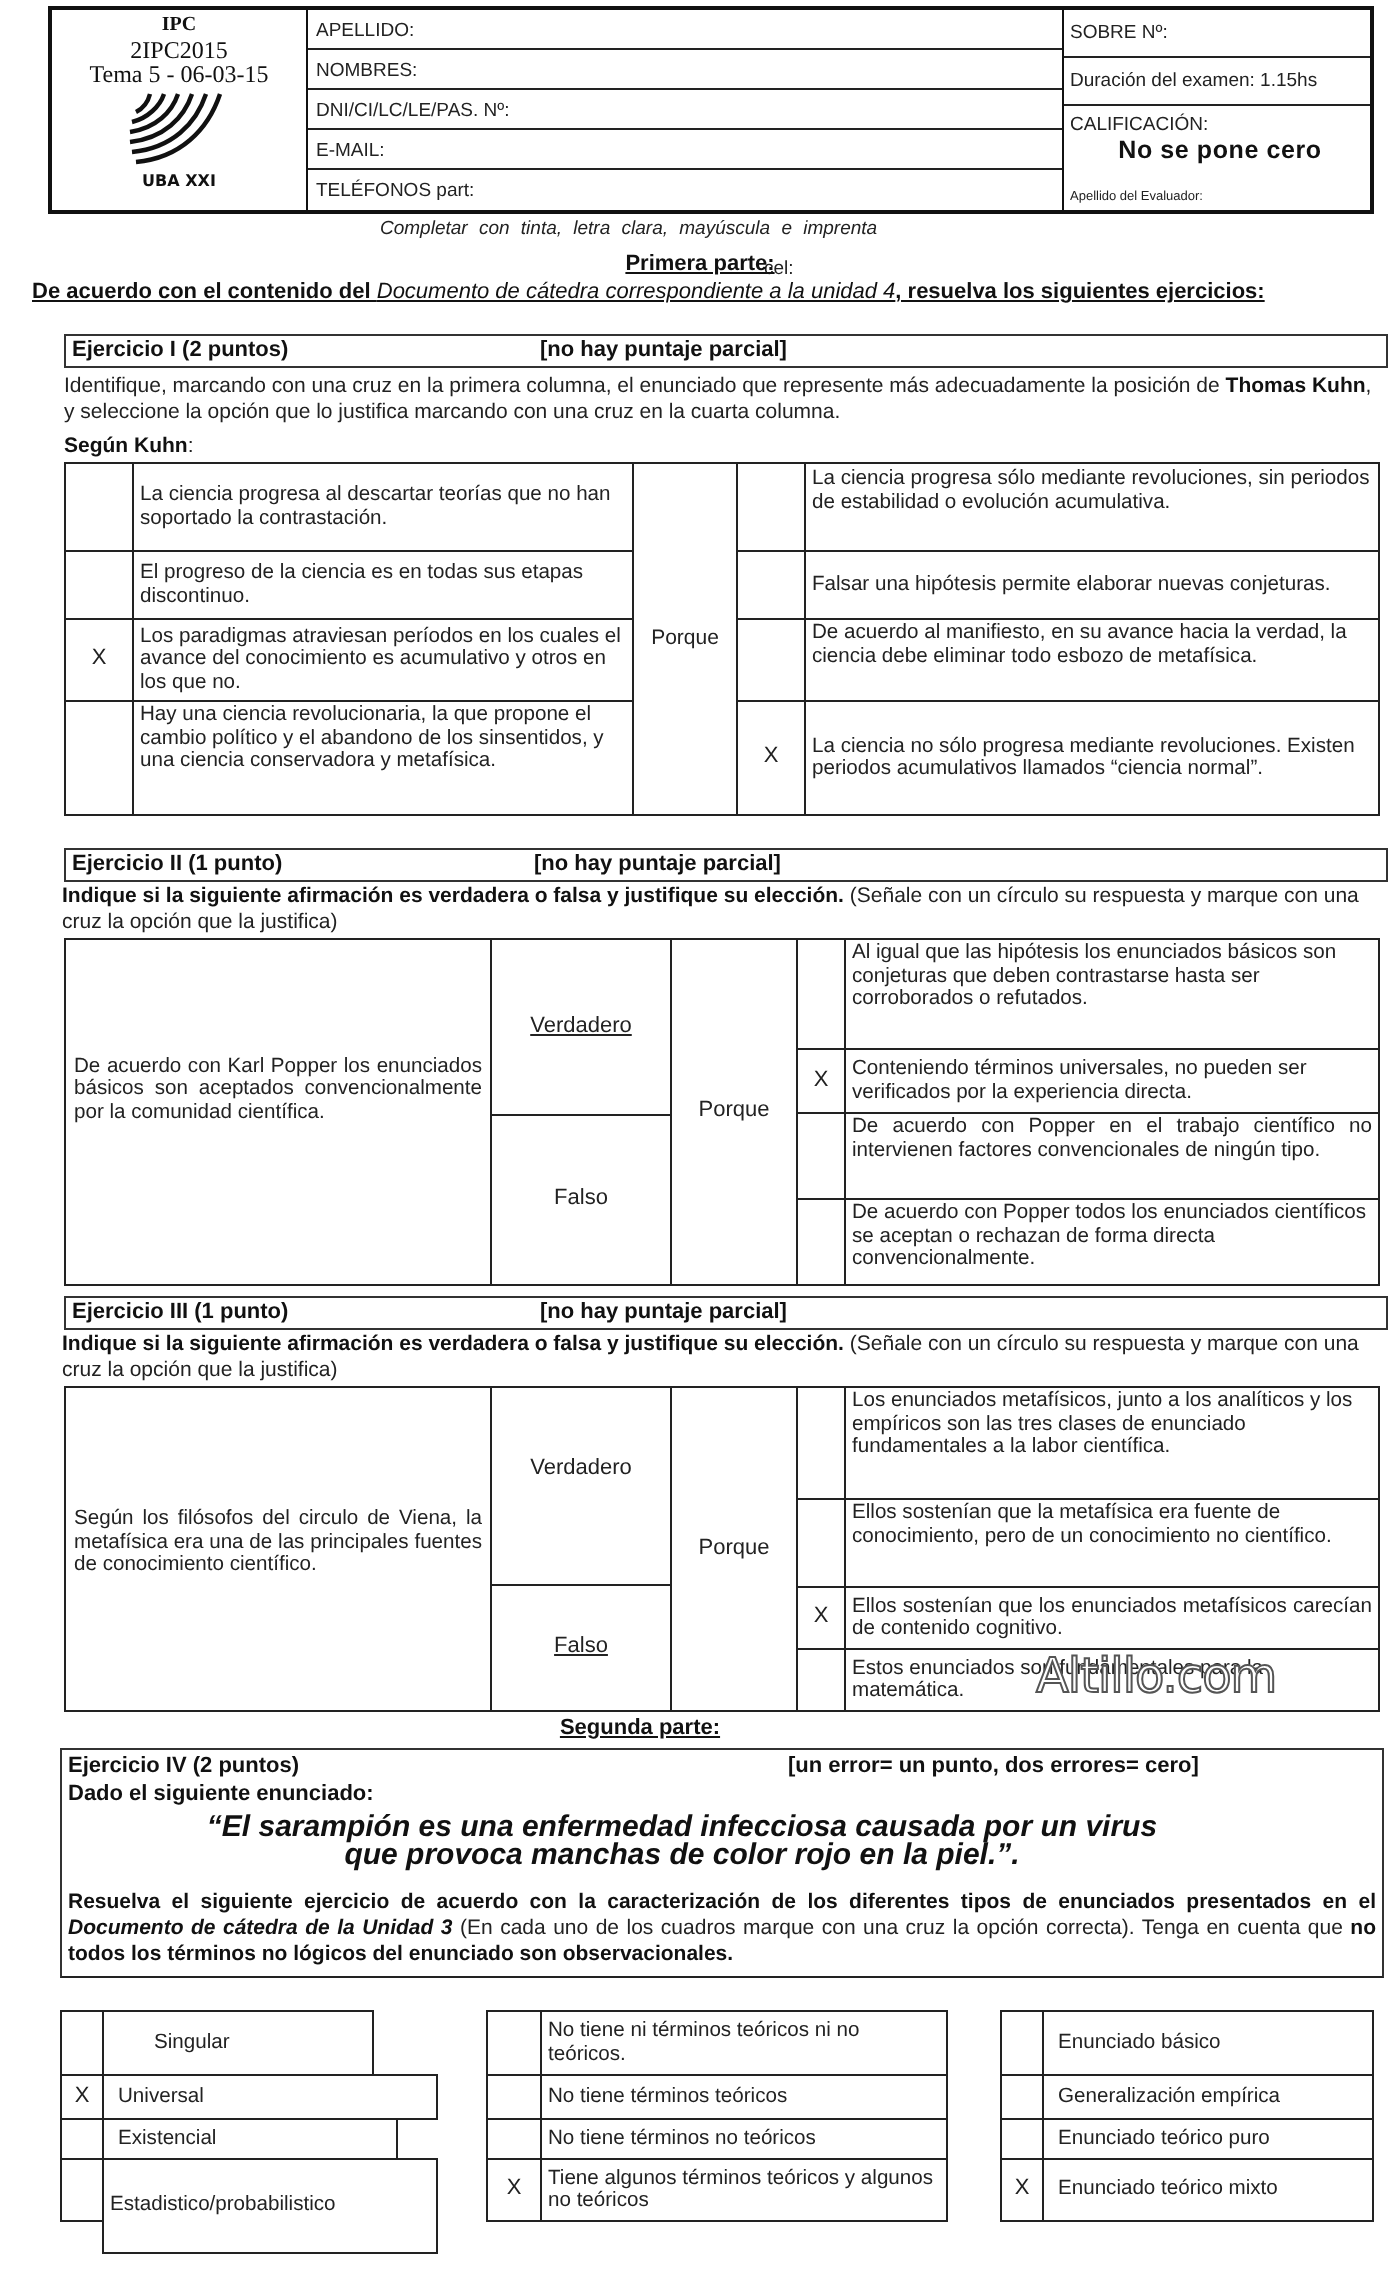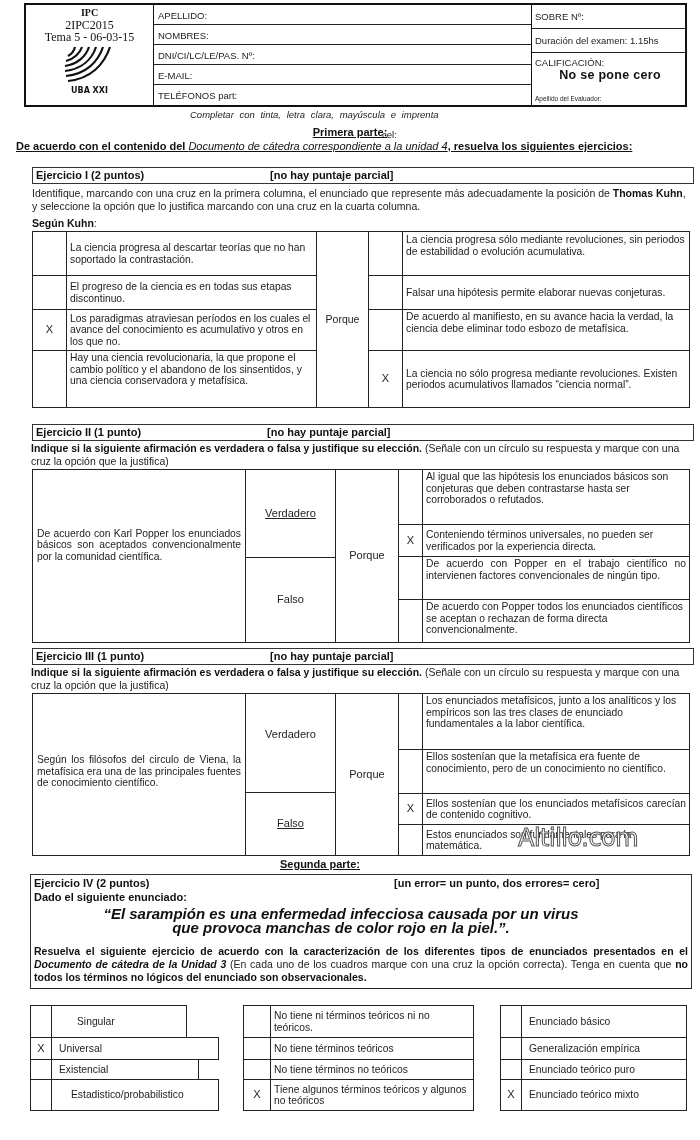--- a/index.html
+++ b/index.html
@@ -188,21 +188,21 @@
   <div class="res"><b>Resuelva el siguiente ejercicio de acuerdo con la caracterización de los diferentes tipos de enunciados presentados en el </b><b><i>Documento de cátedra de la Unidad 3</i></b><span> (En cada uno de los cuadros marque con una cruz la opción correcta). Tenga en cuenta que </span><b>no todos los términos no lógicos del enunciado son observacionales.</b></div>
 </div>
 
 <div class="cell mark" style="left:30px;top:1005px;width:22px;height:33px;"></div>
 <div class="cell txt vcenter" style="left:51px;top:1005px;width:136px;height:33px;padding-left:25px;">Singular</div>
 <div class="cell mark" style="left:30px;top:1037px;width:22px;height:23px;">X</div>
 <div class="cell txt vcenter" style="left:51px;top:1037px;width:168px;height:23px;padding-left:7px;">Universal</div>
 <div class="cell mark" style="left:30px;top:1059px;width:22px;height:21px;"></div>
 <div class="cell txt vcenter" style="left:51px;top:1059px;width:148px;height:21px;padding-left:7px;">Existencial</div>
 <div class="cell mark" style="left:30px;top:1079px;width:22px;height:32px;"></div>
-<div class="cell txt vcenter" style="left:51px;top:1079px;width:168px;height:32px;padding-left:19px;">Estadistico/probabilistico</div>
+<div class="cell txt vcenter" style="left:51px;top:1079px;width:168px;height:48px;padding-left:3px;">Estadistico/probabilistico</div>
 
 <div class="cell mark" style="left:243px;top:1005px;width:28px;height:33px;"></div>
 <div class="cell txt vcenter" style="left:270px;top:1005px;width:204px;height:33px;">No tiene ni términos teóricos ni no teóricos.</div>
 <div class="cell mark" style="left:243px;top:1037px;width:28px;height:23px;"></div>
 <div class="cell txt vcenter" style="left:270px;top:1037px;width:204px;height:23px;">No tiene términos teóricos</div>
 <div class="cell mark" style="left:243px;top:1059px;width:28px;height:21px;"></div>
 <div class="cell txt vcenter" style="left:270px;top:1059px;width:204px;height:21px;">No tiene términos no teóricos</div>
 <div class="cell mark" style="left:243px;top:1079px;width:28px;height:32px;">X</div>
 <div class="cell txt vcenter" style="left:270px;top:1079px;width:204px;height:32px;">Tiene algunos términos teóricos y algunos no teóricos</div>
 

